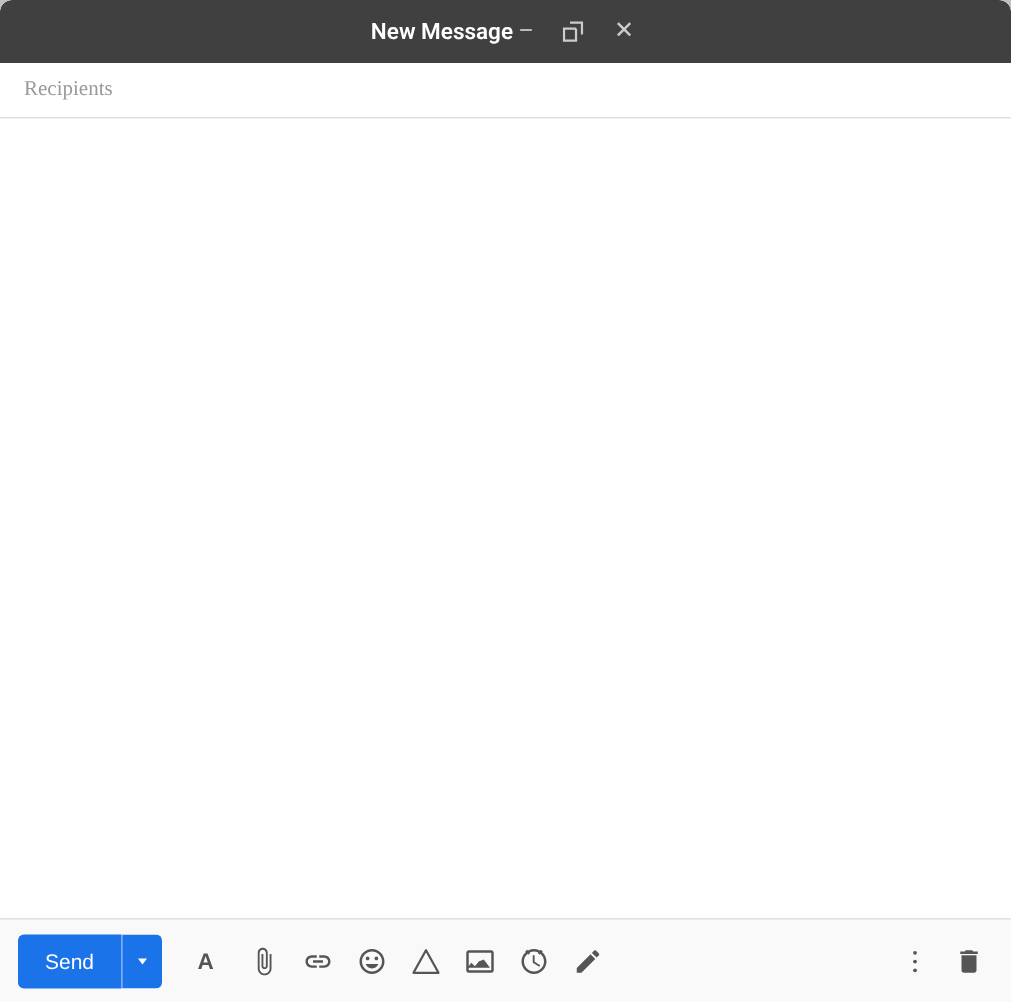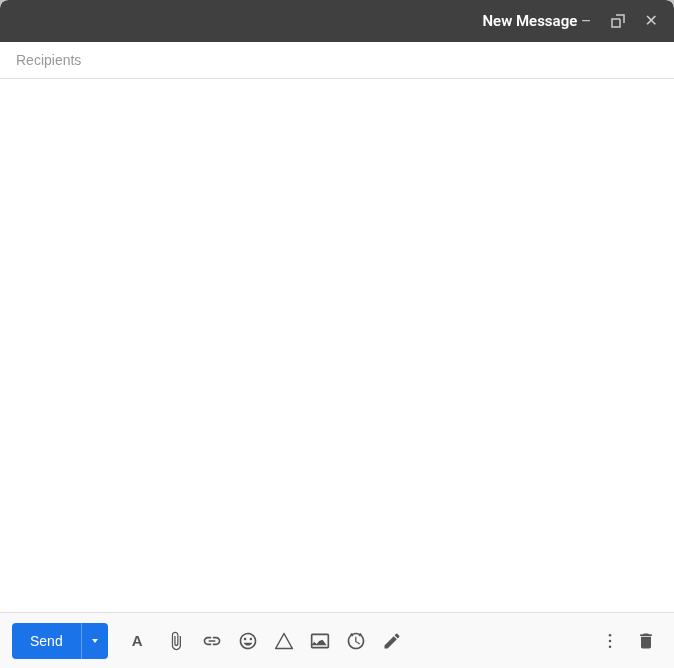--- a/index.html
+++ b/index.html
@@ -25,21 +25,21 @@
       overflow: hidden;
     }
 
     .titlebar {
       background: #404040;
       color: #fff;
       padding: 0 12px;
       height: 42px;
       display: flex;
       align-items: center;
-      justify-content: flex-end;
+      justify-content: center;
       flex-shrink: 0;
       border-radius: 8px 8px 0 0;
     }
 
     .titlebar-title {
       font-size: 15px;
       font-weight: 600;
       color: #fff;
     }
 
@@ -70,20 +70,21 @@
       flex-shrink: 0;
     }
 
     .field-input {
       border: none;
       outline: none;
       font-size: 14px;
       color: #333;
       flex: 1;
       background: transparent;
+      font-family: Liberation Serif, serif;
     }
 
     .field-input::placeholder {
       color: #999;
     }
 
     .body-area {
       flex: 1;
       padding: 12px 16px;
       overflow-y: auto;

